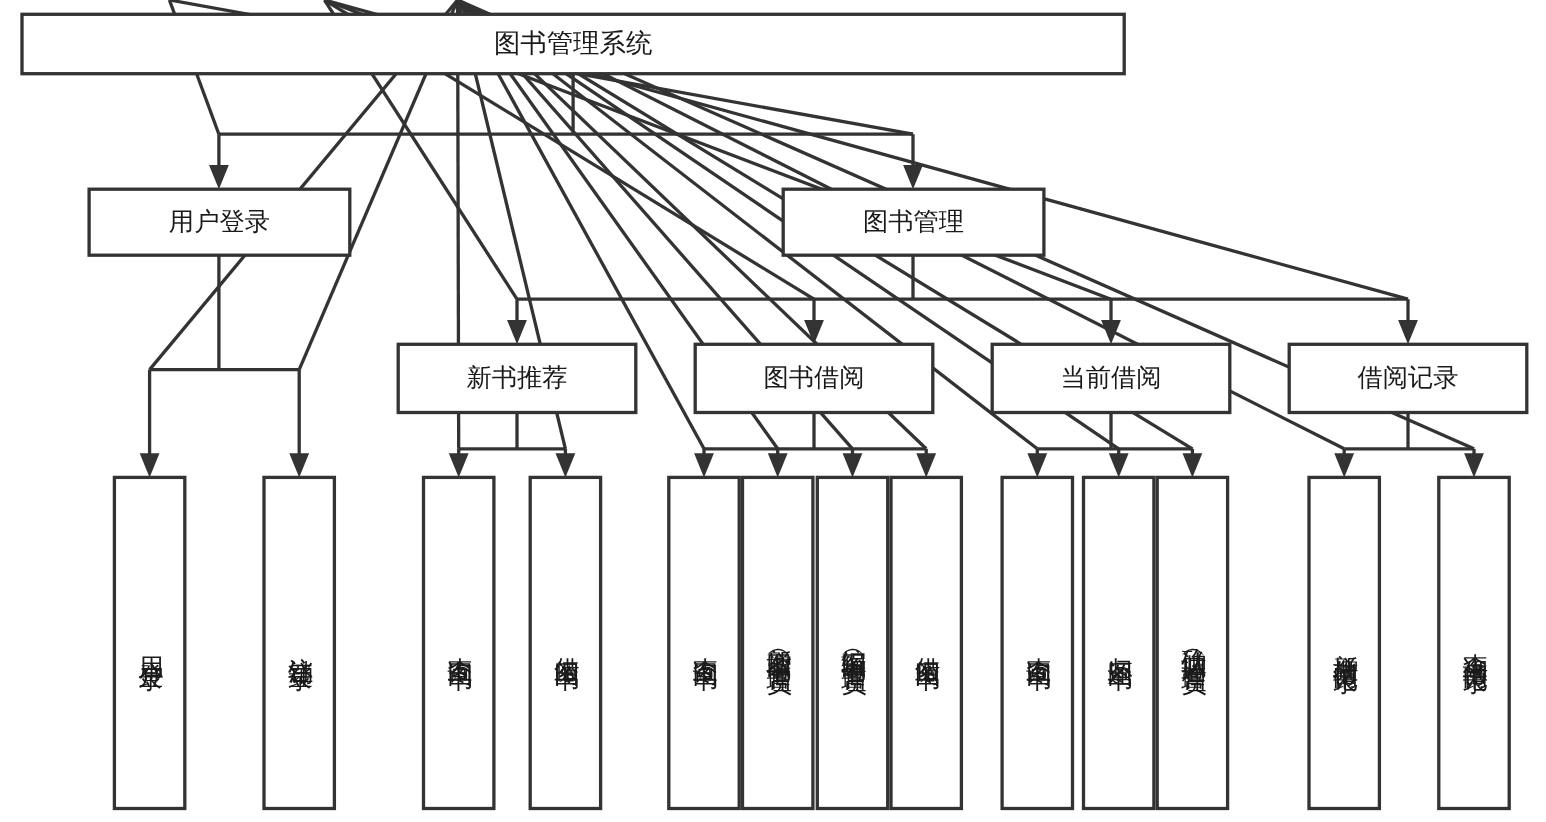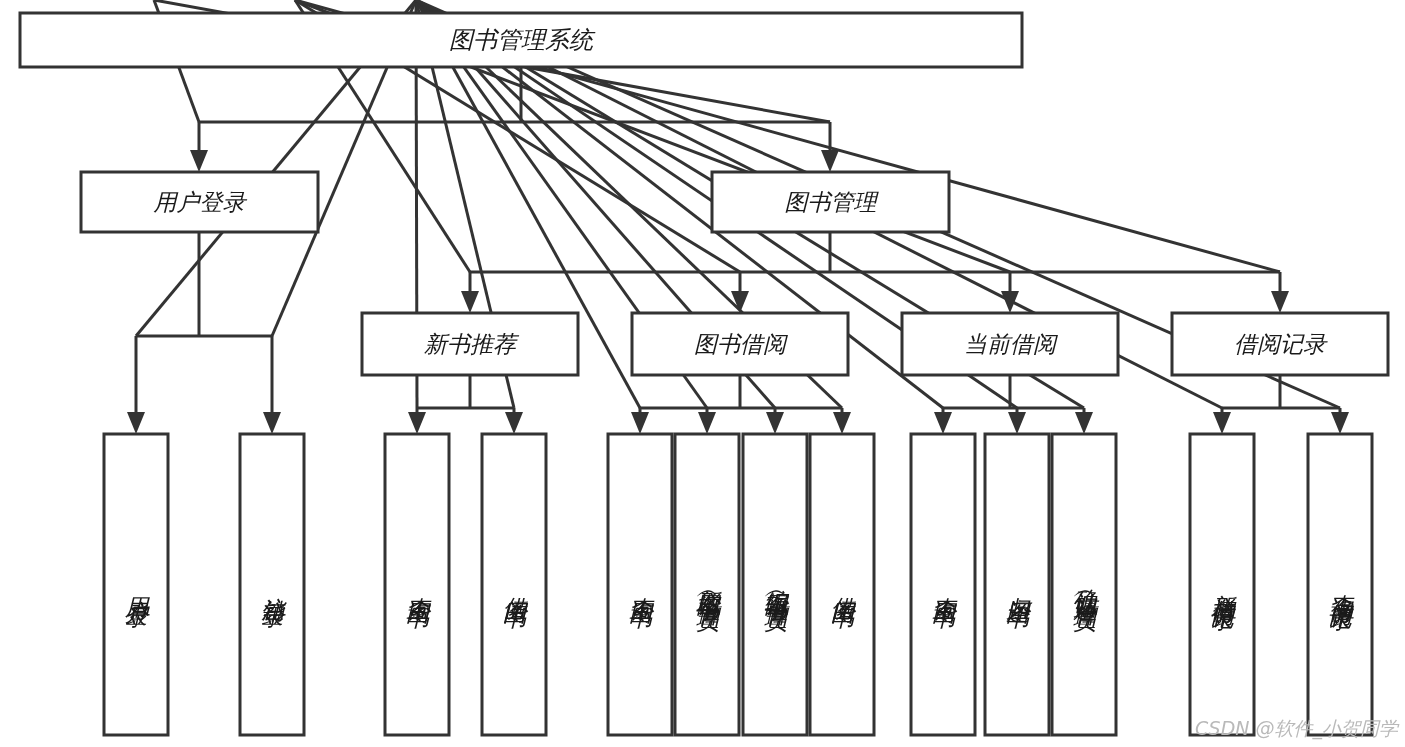--- a/index.html
+++ b/index.html
@@ -14,21 +14,20 @@
     position: relative;
     overflow: hidden;
     font-family: "DejaVu Sans", "Liberation Sans", sans-serif;
   }
   #diagram-root {
     position: absolute;
     left: 0;
     top: 0;
     width: 1405px;
     height: 747px;
-    font-style: italic;
   }
   svg#flowchart {
     display: block;
     width: 1405px;
     height: 747px;
     background: #ffffff;
   }
   .node-rect {
     fill: #ffffff;
     stroke: #333333;
@@ -236,14 +235,13 @@
       <div class="vlabel" style="left: 608px; top: 434px; width: 64px; height: 301px;">查询图书</div>
       <div class="vlabel" style="left: 675px; top: 434px; width: 64px; height: 301px;">新增图书（管理员）</div>
       <div class="vlabel" style="left: 743px; top: 434px; width: 64px; height: 301px;">编辑图书（管理员）</div>
       <div class="vlabel" style="left: 810px; top: 434px; width: 64px; height: 301px;">借阅图书</div>
       <div class="vlabel" style="left: 911px; top: 434px; width: 64px; height: 301px;">查询图书</div>
       <div class="vlabel" style="left: 985px; top: 434px; width: 64px; height: 301px;">归还图书</div>
       <div class="vlabel" style="left: 1052px; top: 434px; width: 64px; height: 301px;">确认归还（管理员）</div>
       <div class="vlabel" style="left: 1190px; top: 434px; width: 64px; height: 301px;">新增借阅记录</div>
       <div class="vlabel" style="left: 1308px; top: 434px; width: 64px; height: 301px;">查询借阅记录</div>
     </div>
-  <div class="watermark" style="left: 1195px; top: 716px;">CSDN @软件_小贺同学</div>
 </div>
 
 </body></html>

